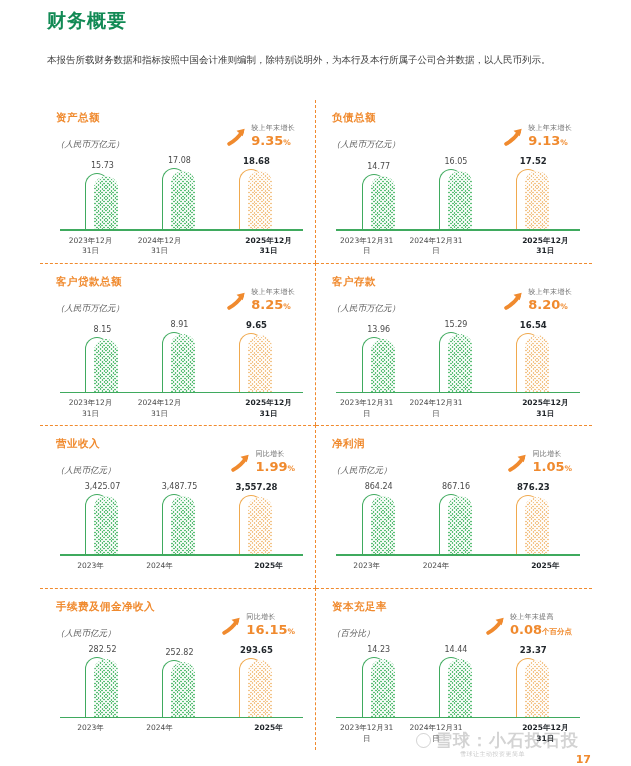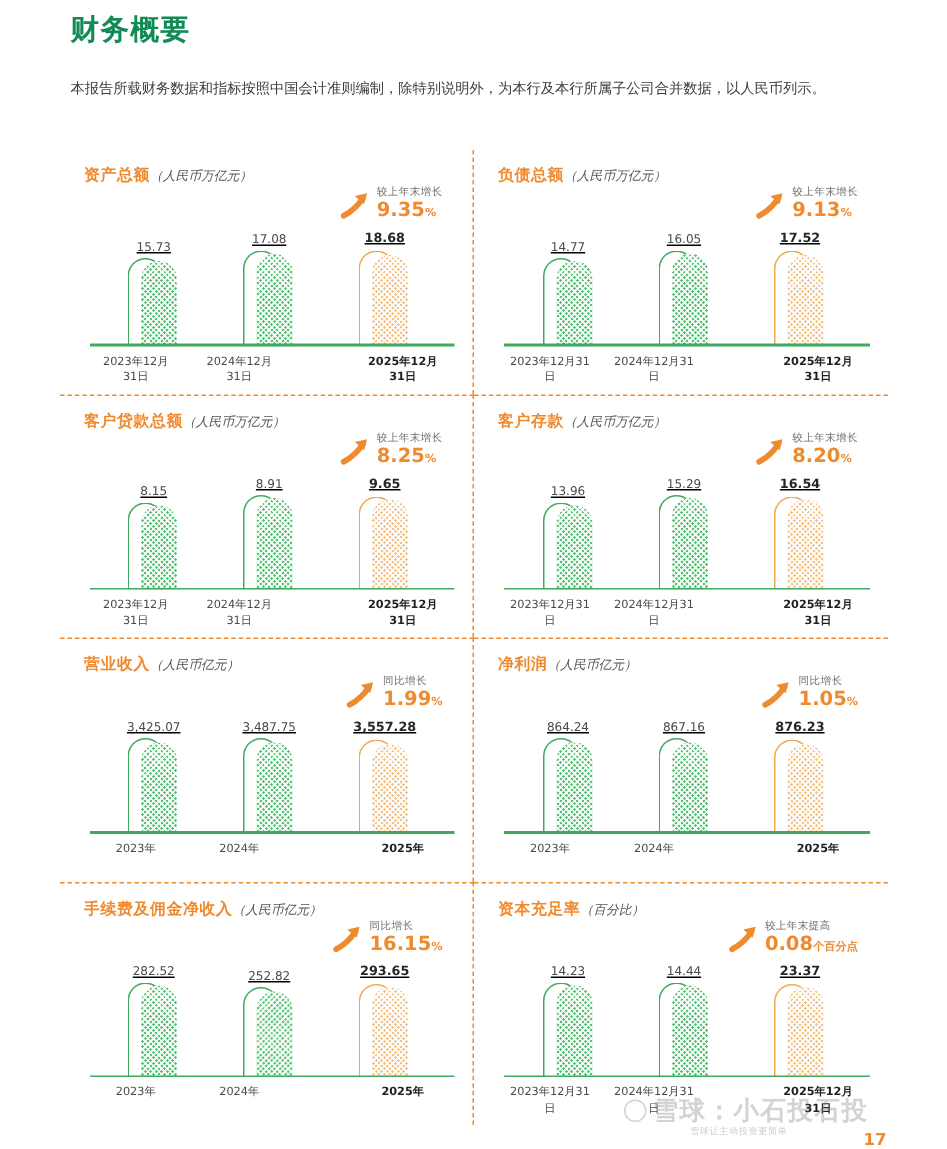--- a/index.html
+++ b/index.html
@@ -55,21 +55,21 @@
   .panel.col-left  { border-right: 1px dashed #f08a2e; }
   .panel.row-sep   { border-top: 1px dashed #f08a2e; }
 
   .panel-head {
     display: flex;
     align-items: flex-start;
     justify-content: space-between;
     padding-right: 10px;
     min-height: 40px;
   }
-  .panel-titles { display: flex; flex-direction: row; }
+  .panel-titles { display: flex; flex-direction: column; gap: 11px; }
   .panel-title {
     font-size: 10.5px;
     font-weight: bold;
     color: #f08a2e;
     letter-spacing: .5px;
     line-height: 15px;
   }
   .panel-unit {
     font-size: 8.5px;
     font-style: italic;
@@ -113,21 +113,20 @@
   }
   .bars-area {
     position: absolute;
     left: 8px;
     right: 14px;
     bottom: 28px;
     top: 2px;
     display: flex;
     align-items: flex-end;
     justify-content: space-around;
-    text-decoration: underline;
   }
   .baseline {
     position: absolute;
     left: 4px;
     right: 6px;
     bottom: 28px;
     height: 1.5px;
     background: #3faa5e;
   }
 

